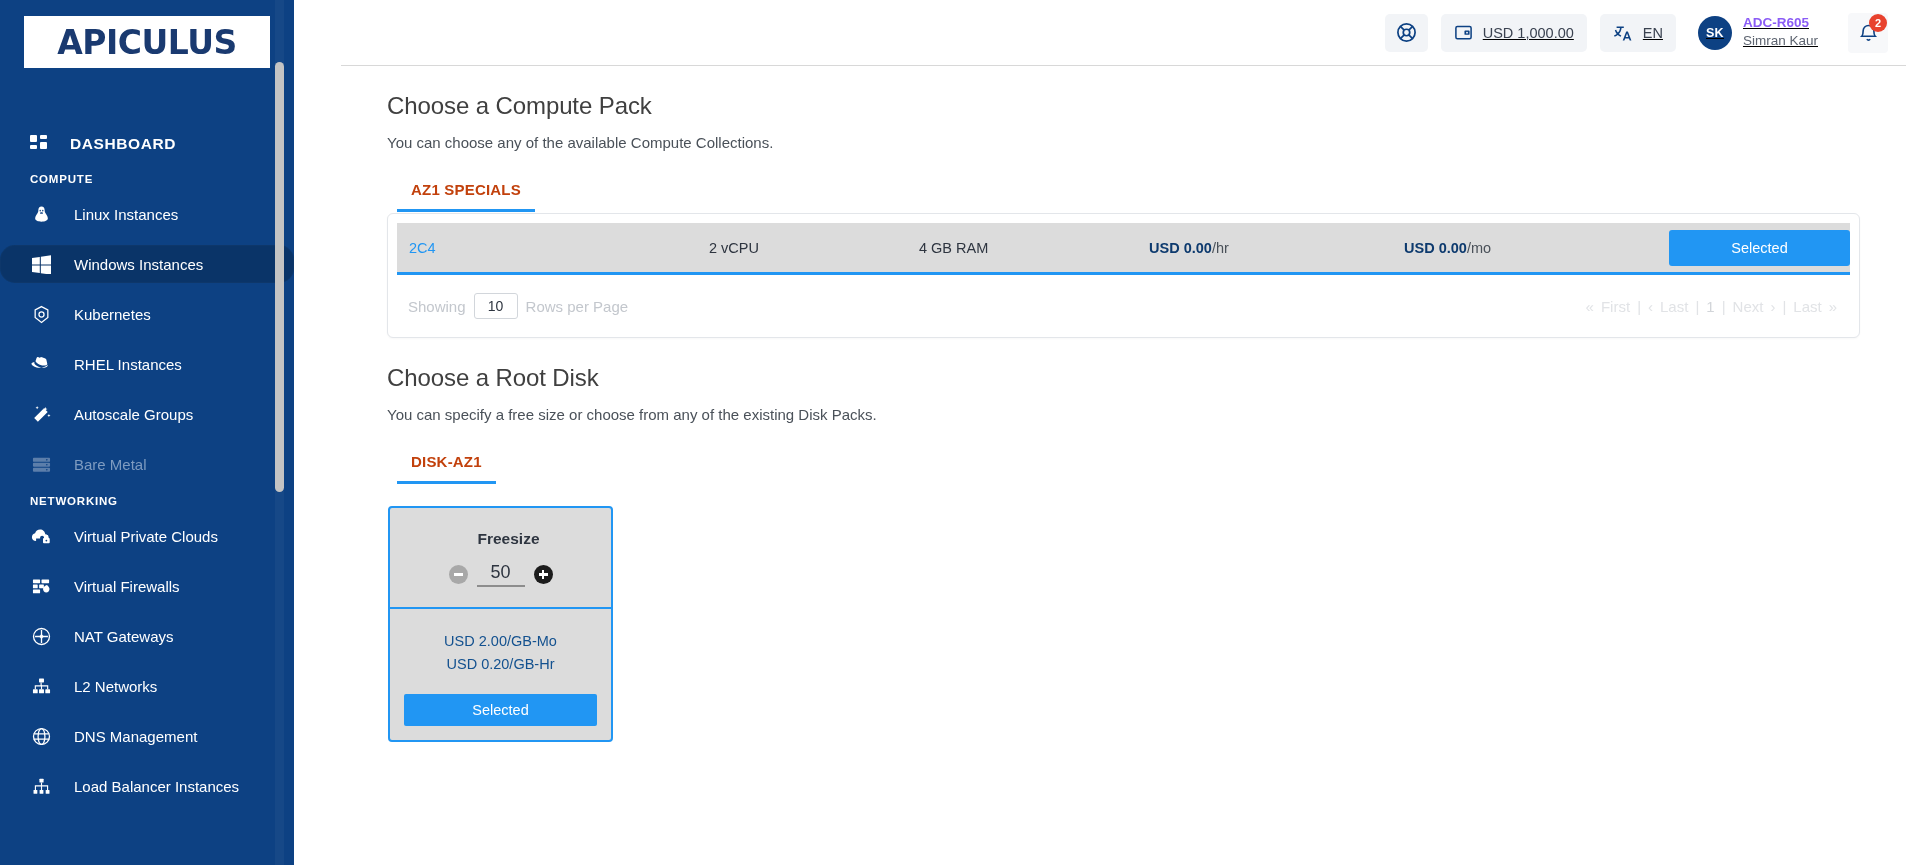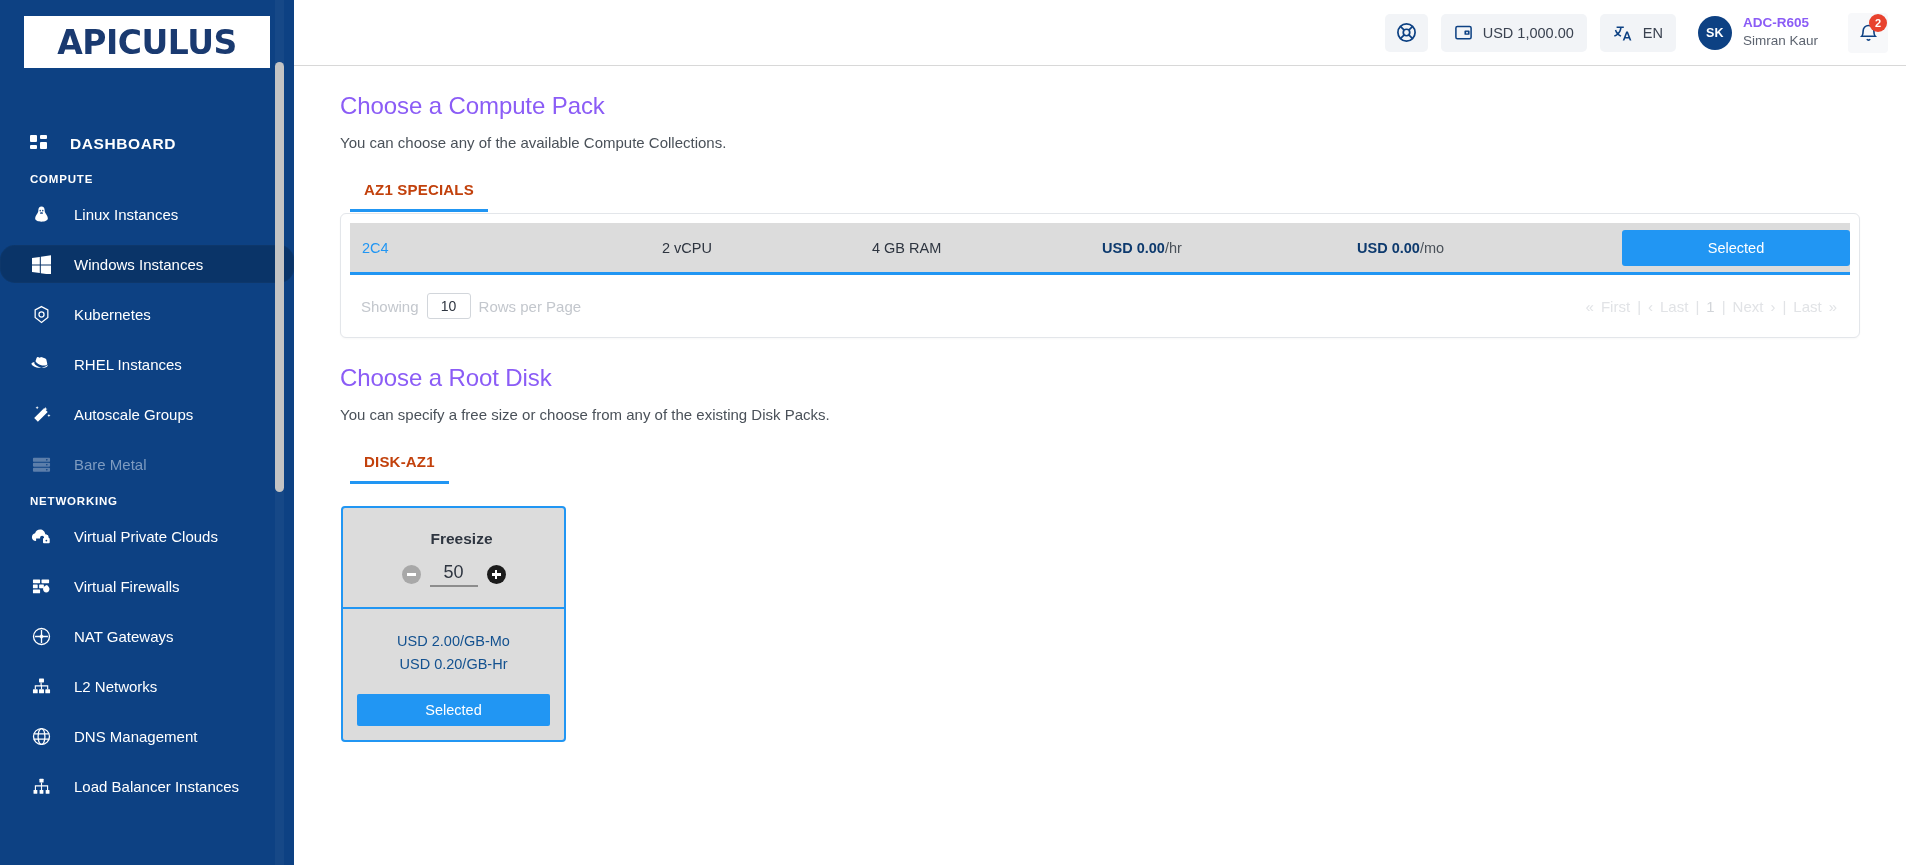--- a/index.html
+++ b/index.html
@@ -2,21 +2,21 @@
 <html><head>
 <meta charset="utf-8">
 <style>
   * { box-sizing: border-box; margin: 0; padding: 0; }
   html, body {
     width: 1906px; height: 865px;
     overflow: hidden;
     font-family: "Liberation Sans", sans-serif;
     background: #ffffff;
   }
-  #app { position: relative; width: 1906px; height: 865px; display: flex; }
+  #app { position: relative; width: 1906px; height: 865px; display: flex; gap: 47px; }
 
   
   .sidebar {
     width: 294px; height: 865px;
     background: #0d4183;
     position: relative;
     flex: 0 0 294px;
     overflow: hidden;
   }
   .sidebar-inner { width: 294px; padding-bottom: 10px; }
@@ -102,20 +102,21 @@
     display: flex; flex-direction: column;
     overflow: hidden;
   }
   .topbar {
     height: 66px;
     flex: 0 0 66px;
     background: #ffffff;
     border-bottom: 1px solid #d8d8d8;
     display: flex; align-items: center; justify-content: flex-end;
     padding-right: 18px;
+    text-decoration: underline;
   }
   .pill {
     background: #f2f4f7;
     border-radius: 5px;
     height: 38px;
     display: flex; align-items: center;
     padding: 0 13px;
     margin-left: 13px;
     color: #0d4183;
     font-size: 15px;
@@ -157,21 +158,21 @@
     display: flex; align-items: center; justify-content: center;
     padding: 0 4px;
   }
 
   .content {
     flex: 1 1 auto;
     padding: 26px 46px 0 46px;
     overflow: hidden;
   }
   h2.sect {
-    color: #8b5cf6;
+    color: #404040;
     font-size: 24px;
     font-weight: 400;
     letter-spacing: -0.1px;
   }
   p.sect-sub {
     color: #4a5159;
     font-size: 15px;
     margin-top: 14px;
   }
 

